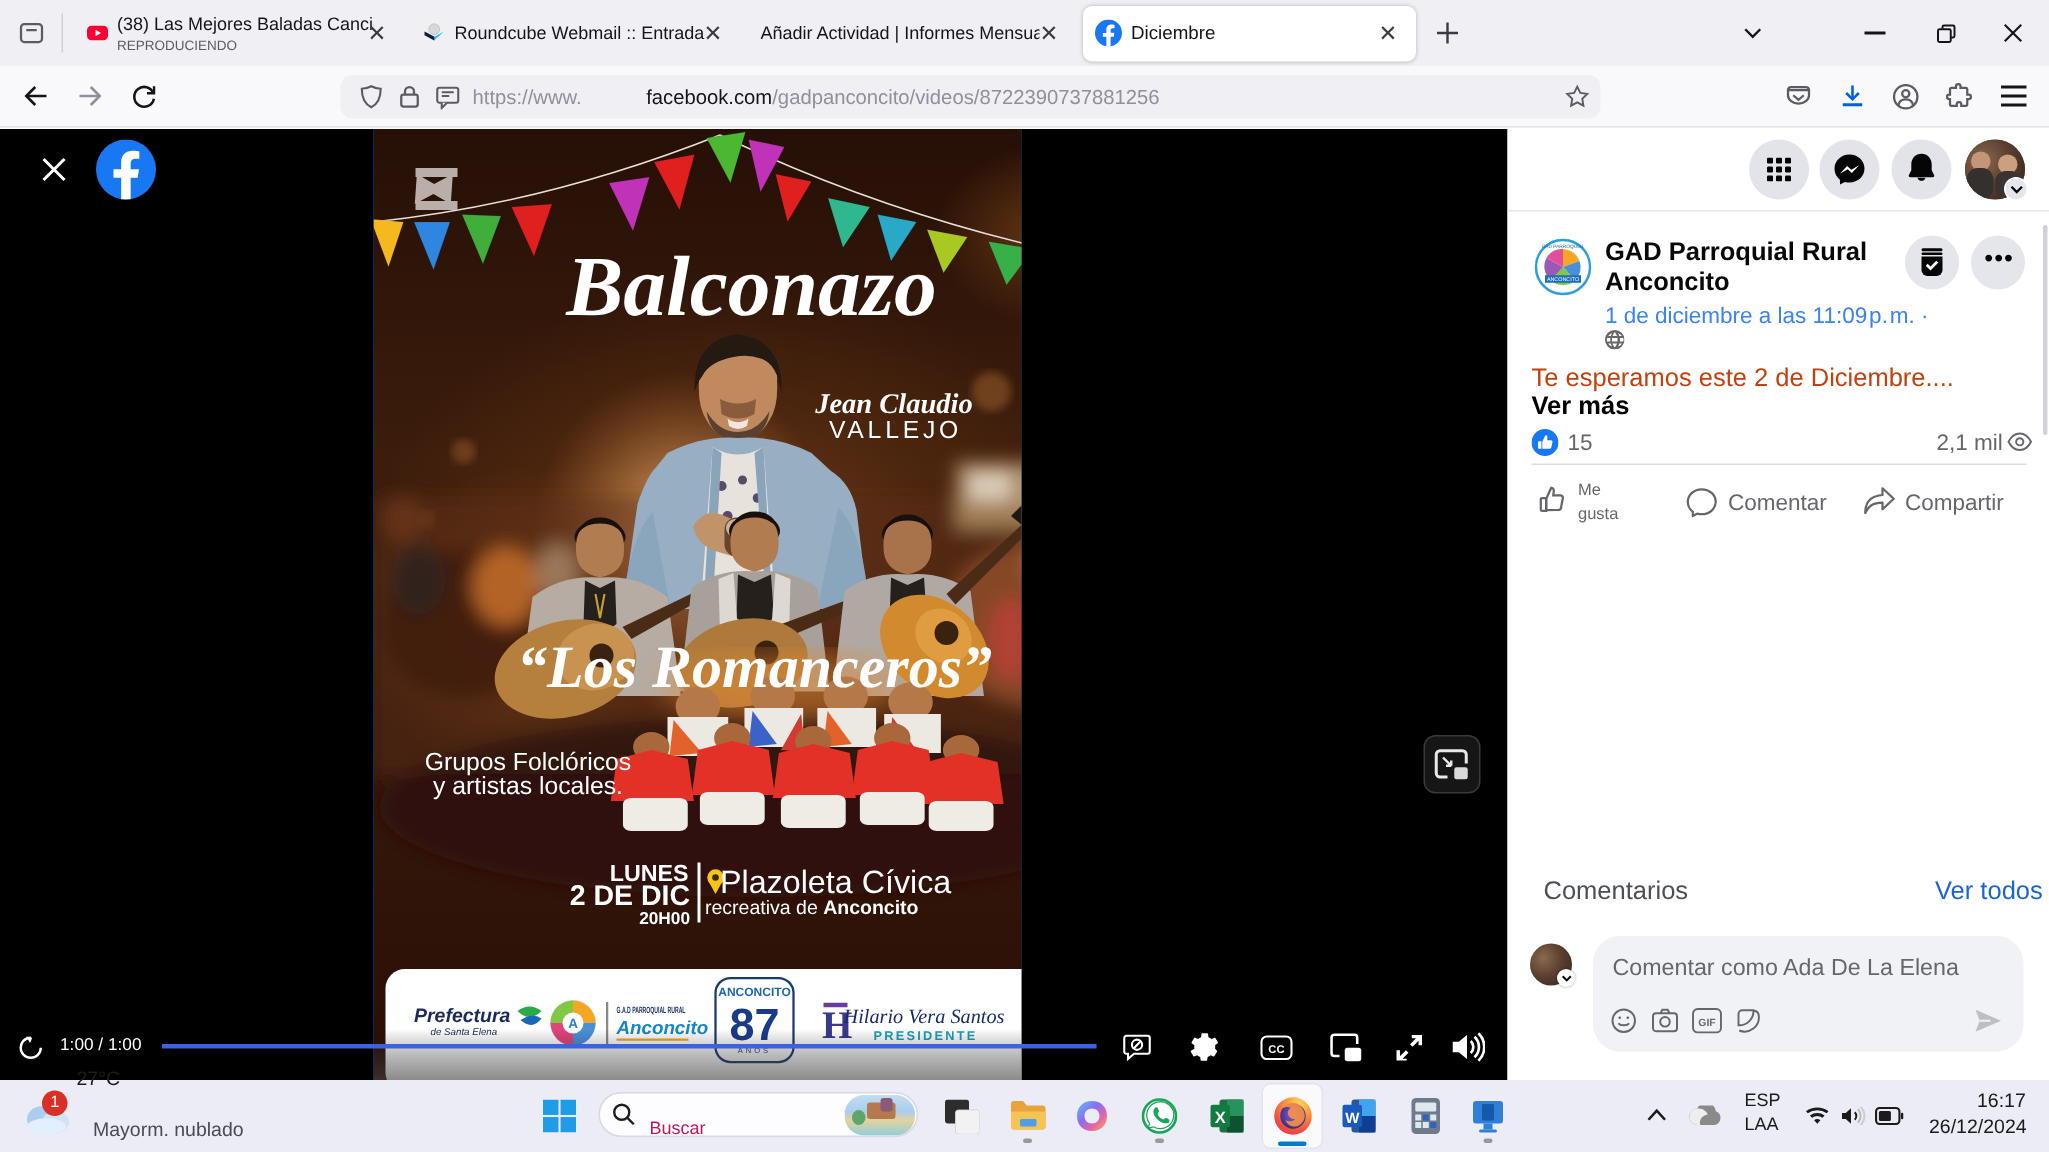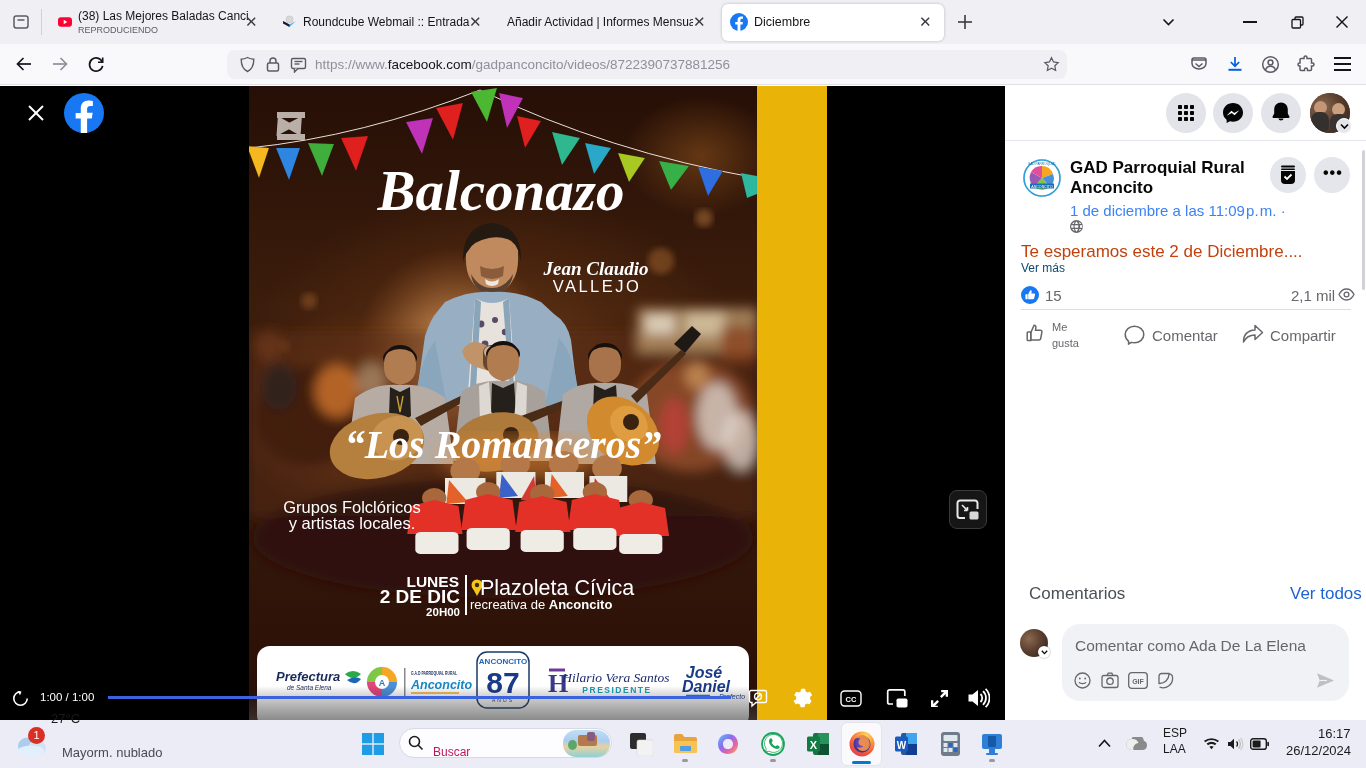--- a/index.html
+++ b/index.html
@@ -9,21 +9,21 @@
 
 
 #tabbar { left:0; top:0; width:1366px; height:44px; background:#f0f0f4; }
 #toolbar { left:0; top:44px; width:1366px; height:41px; background:#f9f9fb; border-bottom:1px solid #e0e0e6; }
 .tabtitle { font-size:12px; color:#15141a; white-space:nowrap; overflow:hidden; }
 .tabsub { font-size:9px; color:#5b5b66; }
 .xbtn { color:#3a3a44; font-size:15px; }
 #activetab { left:722px; top:4px; width:222px; height:37px; background:#fff; border-radius:6px; box-shadow:0 0 3px rgba(0,0,0,0.25); }
 #urlbar { left:227px; top:50px; width:840px; height:29px; background:#f0f0f4; border-radius:8px; }
 .urltext { font-size:13.5px; color:#8f8f9d; }
-.urltext b { color:#15141a; font-weight:normal; }
+.urltext b { color:#15141a; font-weight:normal;margin-left:43px; }
 
 
 #video { left:0; top:86px; width:1005px; height:634px; background:#000; }
 #sidebar { left:1005px; top:86px; width:361px; height:634px; background:#fff; }
 
 
 #taskbar { left:0; top:720px; width:1366px; height:48px; background:#ebecf6; }
 .circ { width:40px; height:40px; border-radius:50%; background:#e2e4e9; }
 .tbtext { font-size:12px; color:#1b1b1b; }
 </style>
@@ -139,21 +139,21 @@
     <path d="M7 3.5 V2.5 a1.5 1.5 0 0 1 3 0 V3.5 h3.5 a1 1 0 0 1 1 1 V8 h1 a1.5 1.5 0 0 1 0 3 h-1 v3.5 a1 1 0 0 1 -1 1 H10.5 v-1 a1.5 1.5 0 0 0 -3 0 v1 H4 a1 1 0 0 1 -1-1 V11 H2.5 a1.5 1.5 0 0 1 0-3 H3 V4.5 a1 1 0 0 1 1-1 Z"></path>
   </svg>
 <g></g>
 <div class="abs" style="left:1334px;top:56.5px;width:17px;height:2px;background:#15141a"></div>
 <div class="abs" style="left:1334px;top:62.5px;width:17px;height:2px;background:#15141a"></div>
 <div class="abs" style="left:1334px;top:68.5px;width:17px;height:2px;background:#15141a"></div>
 
 
 <div class="abs" id="video"></div>
 
-<div class="abs" id="posterbox" style="left:249px;top:86px;width:578px;height:634px;background:#eab308;overflow:hidden">
+<div class="abs" id="posterbox" style="left:249px;top:86px;width:432px;height:634px;background:#1d4ed8;overflow:hidden">
 <svg width="508" height="634" viewBox="0 0 508 634" font-family="Liberation Sans">
 <defs>
   <radialGradient id="glowC" cx="0.5" cy="0.5" r="0.5">
     <stop offset="0" stop-color="#70401e"></stop>
           <stop offset="0.55" stop-color="#50280f" stop-opacity="0.8"></stop>
           <stop offset="1" stop-color="#50280f" stop-opacity="0"></stop>
   </radialGradient>
   <radialGradient id="glowW" cx="0.5" cy="0.5" r="0.5">
     <stop offset="0" stop-color="#e0bd8e"></stop>
           <stop offset="0.4" stop-color="#b87c46" stop-opacity="0.8"></stop>
@@ -523,21 +523,21 @@
   <path d="M2 6 h14 v9 a4 4 0 0 1 -4 4 h-6 a4 4 0 0 1 -4 -4 Z" fill="#050505"></path>
   <rect x="2" y="0.5" width="14" height="2" rx="1" fill="#050505"></rect>
   <rect x="2" y="3.4" width="14" height="1.6" rx="0.8" fill="#050505"></rect>
   <path d="M5.5 11.5 L8 14 L12.5 9.5" fill="none" stroke="#fff" stroke-width="1.8"></path>
 </svg>
 <div class="abs" style="left:1314px;top:157px;width:36px;height:36px;border-radius:50%;background:#e4e6eb"></div>
 <div class="abs" style="left:1323px;top:164px;font-size:16px;color:#050505;letter-spacing:1px;font-weight:bold">•••</div>
 
 
 <div class="abs" style="left:1021px;top:242px;font-size:17px;color:#c2410c">Te esperamos este 2 de Diciembre....</div>
-<div class="abs" style="left:1021px;top:261px;font-size:12px;font-weight:normal;color:#0c4a6e">Ver más</div>
+<div class="abs" style="left:1021px;top:261px;font-size:17px;font-weight:bold;color:#000000">Ver más</div>
 
 
 <svg class="abs" style="left:1021px;top:286px" width="18" height="18" viewBox="0 0 18 18">
   <circle cx="9" cy="9" r="9" fill="#1877f2"></circle>
   <path d="M5 8.2 h1.6 v5 H5 a0.6 0.6 0 0 1 -0.6-0.6 v-3.8 a0.6 0.6 0 0 1 0.6-0.6 z M7.2 8.3 L9.3 4.2 a1.2 1.2 0 0 1 1.4 1.2 L10.4 7.5 h2.6 a1 1 0 0 1 1 1.2 l-0.8 3.5 a1.3 1.3 0 0 1 -1.3 1 H7.2 Z" fill="#fff"></path>
 </svg>
 <div class="abs" style="left:1045px;top:287px;font-size:15px;color:#65676b">15</div>
 <div class="abs" style="left:1291px;top:287px;font-size:15px;color:#65676b">2,1 mil</div>
 <svg class="abs" style="left:1338px;top:288px" width="17" height="13" viewBox="0 0 17 13" fill="none" stroke="#65676b" stroke-width="1.3">
     <path d="M1 6.5 C3 2.5 5.5 1 8.5 1 C11.5 1 14 2.5 16 6.5 C14 10.5 11.5 12 8.5 12 C5.5 12 3 10.5 1 6.5 Z"></path>

